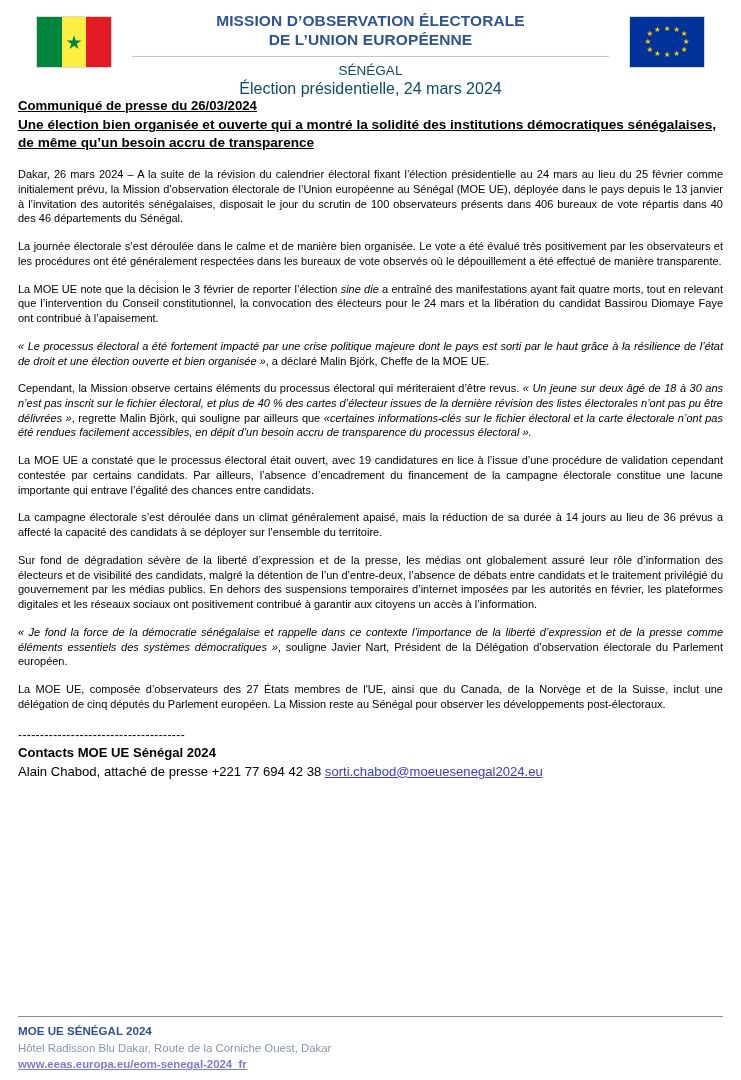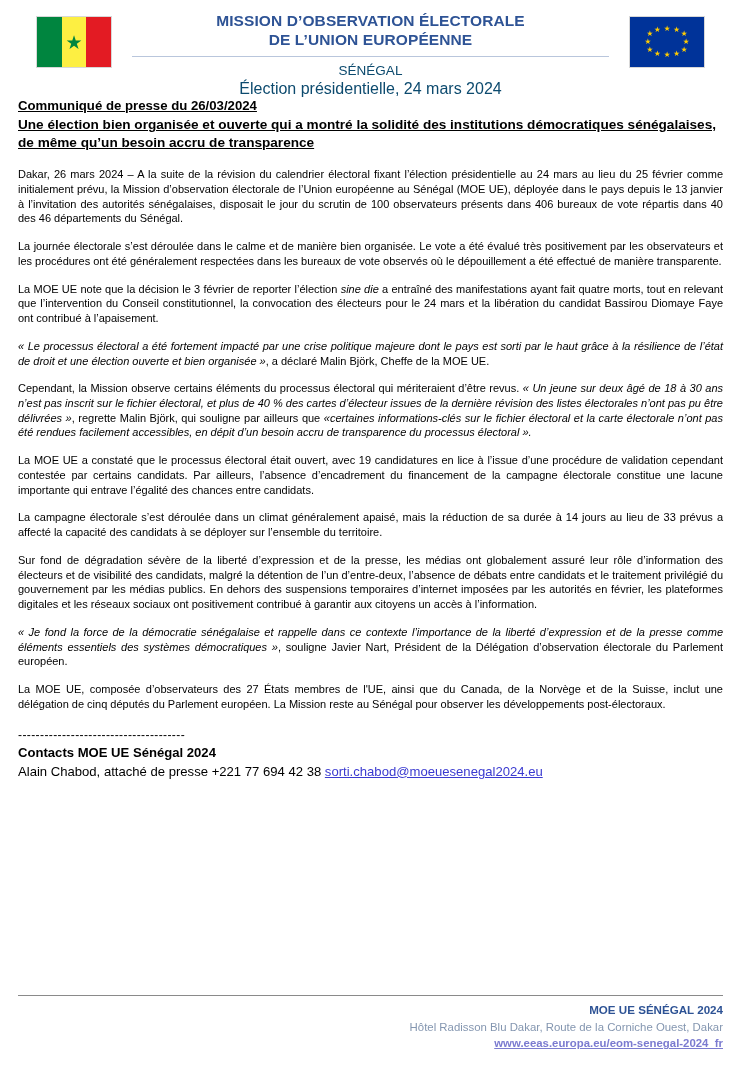--- a/index.html
+++ b/index.html
@@ -152,22 +152,22 @@
   .mailto {
     color: #3a3ad0;
     text-decoration: underline;
   }
 
   
   .footer {
     border-top: 1.5px solid #8a8a8a;
     margin: 0 2px 0 2px;
     padding-top: 6px;
-    padding-bottom: 28px;
-    text-align: right;
+    padding-bottom: 7px;
+    text-align: left;
     color: #8496b0;
     font-size: 11.4px;
     line-height: 1.45;
   }
   .footer-title {
     font-weight: bold;
     color: #2e5395;
     font-size: 11.6px;
   }
   .footer-link {
@@ -230,21 +230,21 @@
 
     <div class="headline">Une élection bien organisée et ouverte qui a montré la solidité des institutions démocratiques sénégalaises, de même qu’un besoin accru de transparence</div>
 
     <div id="paragraphs">
         <p class="body first"><span>Dakar, 26  mars 2024 – A la suite de la révision du calendrier électoral fixant l’élection présidentielle au 24 mars au lieu du 25 février comme initialement prévu, la Mission d’observation électorale de l’Union européenne au Sénégal (MOE UE), déployée dans le pays depuis le 13 janvier à l’invitation des autorités sénégalaises, disposait le jour du scrutin de 100 observateurs présents dans 406 bureaux de vote répartis dans 40 des 46 départements du Sénégal.</span></p>
         <p class="body"><span>La journée électorale s’est déroulée dans le calme et de manière bien organisée. Le vote a été évalué très positivement par les observateurs et les procédures ont été généralement respectées dans les bureaux de vote observés où le dépouillement a été effectué de manière transparente.</span></p>
         <p class="body"><span>La MOE UE note que la décision le 3 février de reporter l’élection </span><span class="it">sine die</span><span> a entraîné des manifestations ayant fait quatre morts, tout en relevant que l’intervention du Conseil constitutionnel, la convocation des électeurs pour le 24 mars et la libération du candidat Bassirou Diomaye Faye ont contribué à l’apaisement.</span></p>
         <p class="body"><span class="it">« Le processus électoral a été fortement impacté par une crise politique majeure dont le pays est sorti par le haut grâce à la résilience de l’état de droit et une élection ouverte et bien organisée »</span><span>, a déclaré Malin Björk, Cheffe de la MOE UE.</span></p>
         <p class="body"><span>Cependant, la Mission observe certains éléments du processus électoral qui mériteraient d’être revus. </span><span class="it">« Un jeune sur deux âgé de 18 à 30 ans n’est pas inscrit sur le fichier électoral, et plus de 40 % des cartes d’électeur issues de la dernière révision des listes électorales n’ont pas pu être délivrées »</span><span>, regrette Malin Björk, qui souligne par ailleurs que </span><span class="it">«certaines informations-clés sur le fichier électoral et la carte électorale n’ont pas été rendues facilement accessibles, en dépit d’un besoin accru de transparence du processus électoral ».</span></p>
         <p class="body"><span>La MOE UE a constaté que le processus électoral était ouvert, avec 19 candidatures en lice à l’issue d’une procédure de validation cependant contestée par certains candidats. Par ailleurs, l’absence d’encadrement du financement de la campagne électorale constitue une lacune importante qui entrave l’égalité des chances entre candidats.</span></p>
-        <p class="body"><span>La campagne électorale s’est déroulée dans un climat généralement apaisé, mais la réduction de sa durée à 14 jours au lieu de 33 prévus a affecté la capacité des candidats à se déployer sur l’ensemble du territoire.</span></p>
+        <p class="body"><span>La campagne électorale s’est déroulée dans un climat généralement apaisé, mais la réduction de sa durée à 14 jours au lieu de 36 prévus a affecté la capacité des candidats à se déployer sur l’ensemble du territoire.</span></p>
         <p class="body"><span>Sur fond de dégradation sévère de la liberté d’expression et de la presse, les médias ont globalement assuré leur rôle d’information des électeurs et de visibilité des candidats, malgré la détention de l’un d’entre-deux, l’absence de débats entre candidats et le traitement privilégié du gouvernement par les médias publics. En dehors des suspensions temporaires d’internet imposées par les autorités en février, les plateformes digitales et les réseaux sociaux ont positivement contribué à garantir aux citoyens un accès à l’information.</span></p>
         <p class="body"><span class="it">« Je fond la force de la démocratie sénégalaise et rappelle dans ce contexte l’importance de la liberté d’expression et de la presse comme éléments essentiels des systèmes démocratiques »</span><span>, souligne Javier Nart, Président de la Délégation d’observation électorale du Parlement européen.</span></p>
         <p class="body"><span>La MOE UE, composée d’observateurs des 27 États membres de l'UE, ainsi que du Canada, de la Norvège et de la Suisse, inclut une délégation de cinq députés du Parlement européen. La Mission reste au Sénégal pour observer les développements post-électoraux.</span></p>
       </div>
 
     <div class="contacts">
       <div class="dashes">--------------------------------------</div>
       <div class="contacts-title">Contacts MOE UE Sénégal 2024</div>
       <div>
         <span>Alain Chabod, attaché de presse +221 77 694 42 38 </span><a class="mailto" href="#">sorti.chabod@moeuesenegal2024.eu</a>

